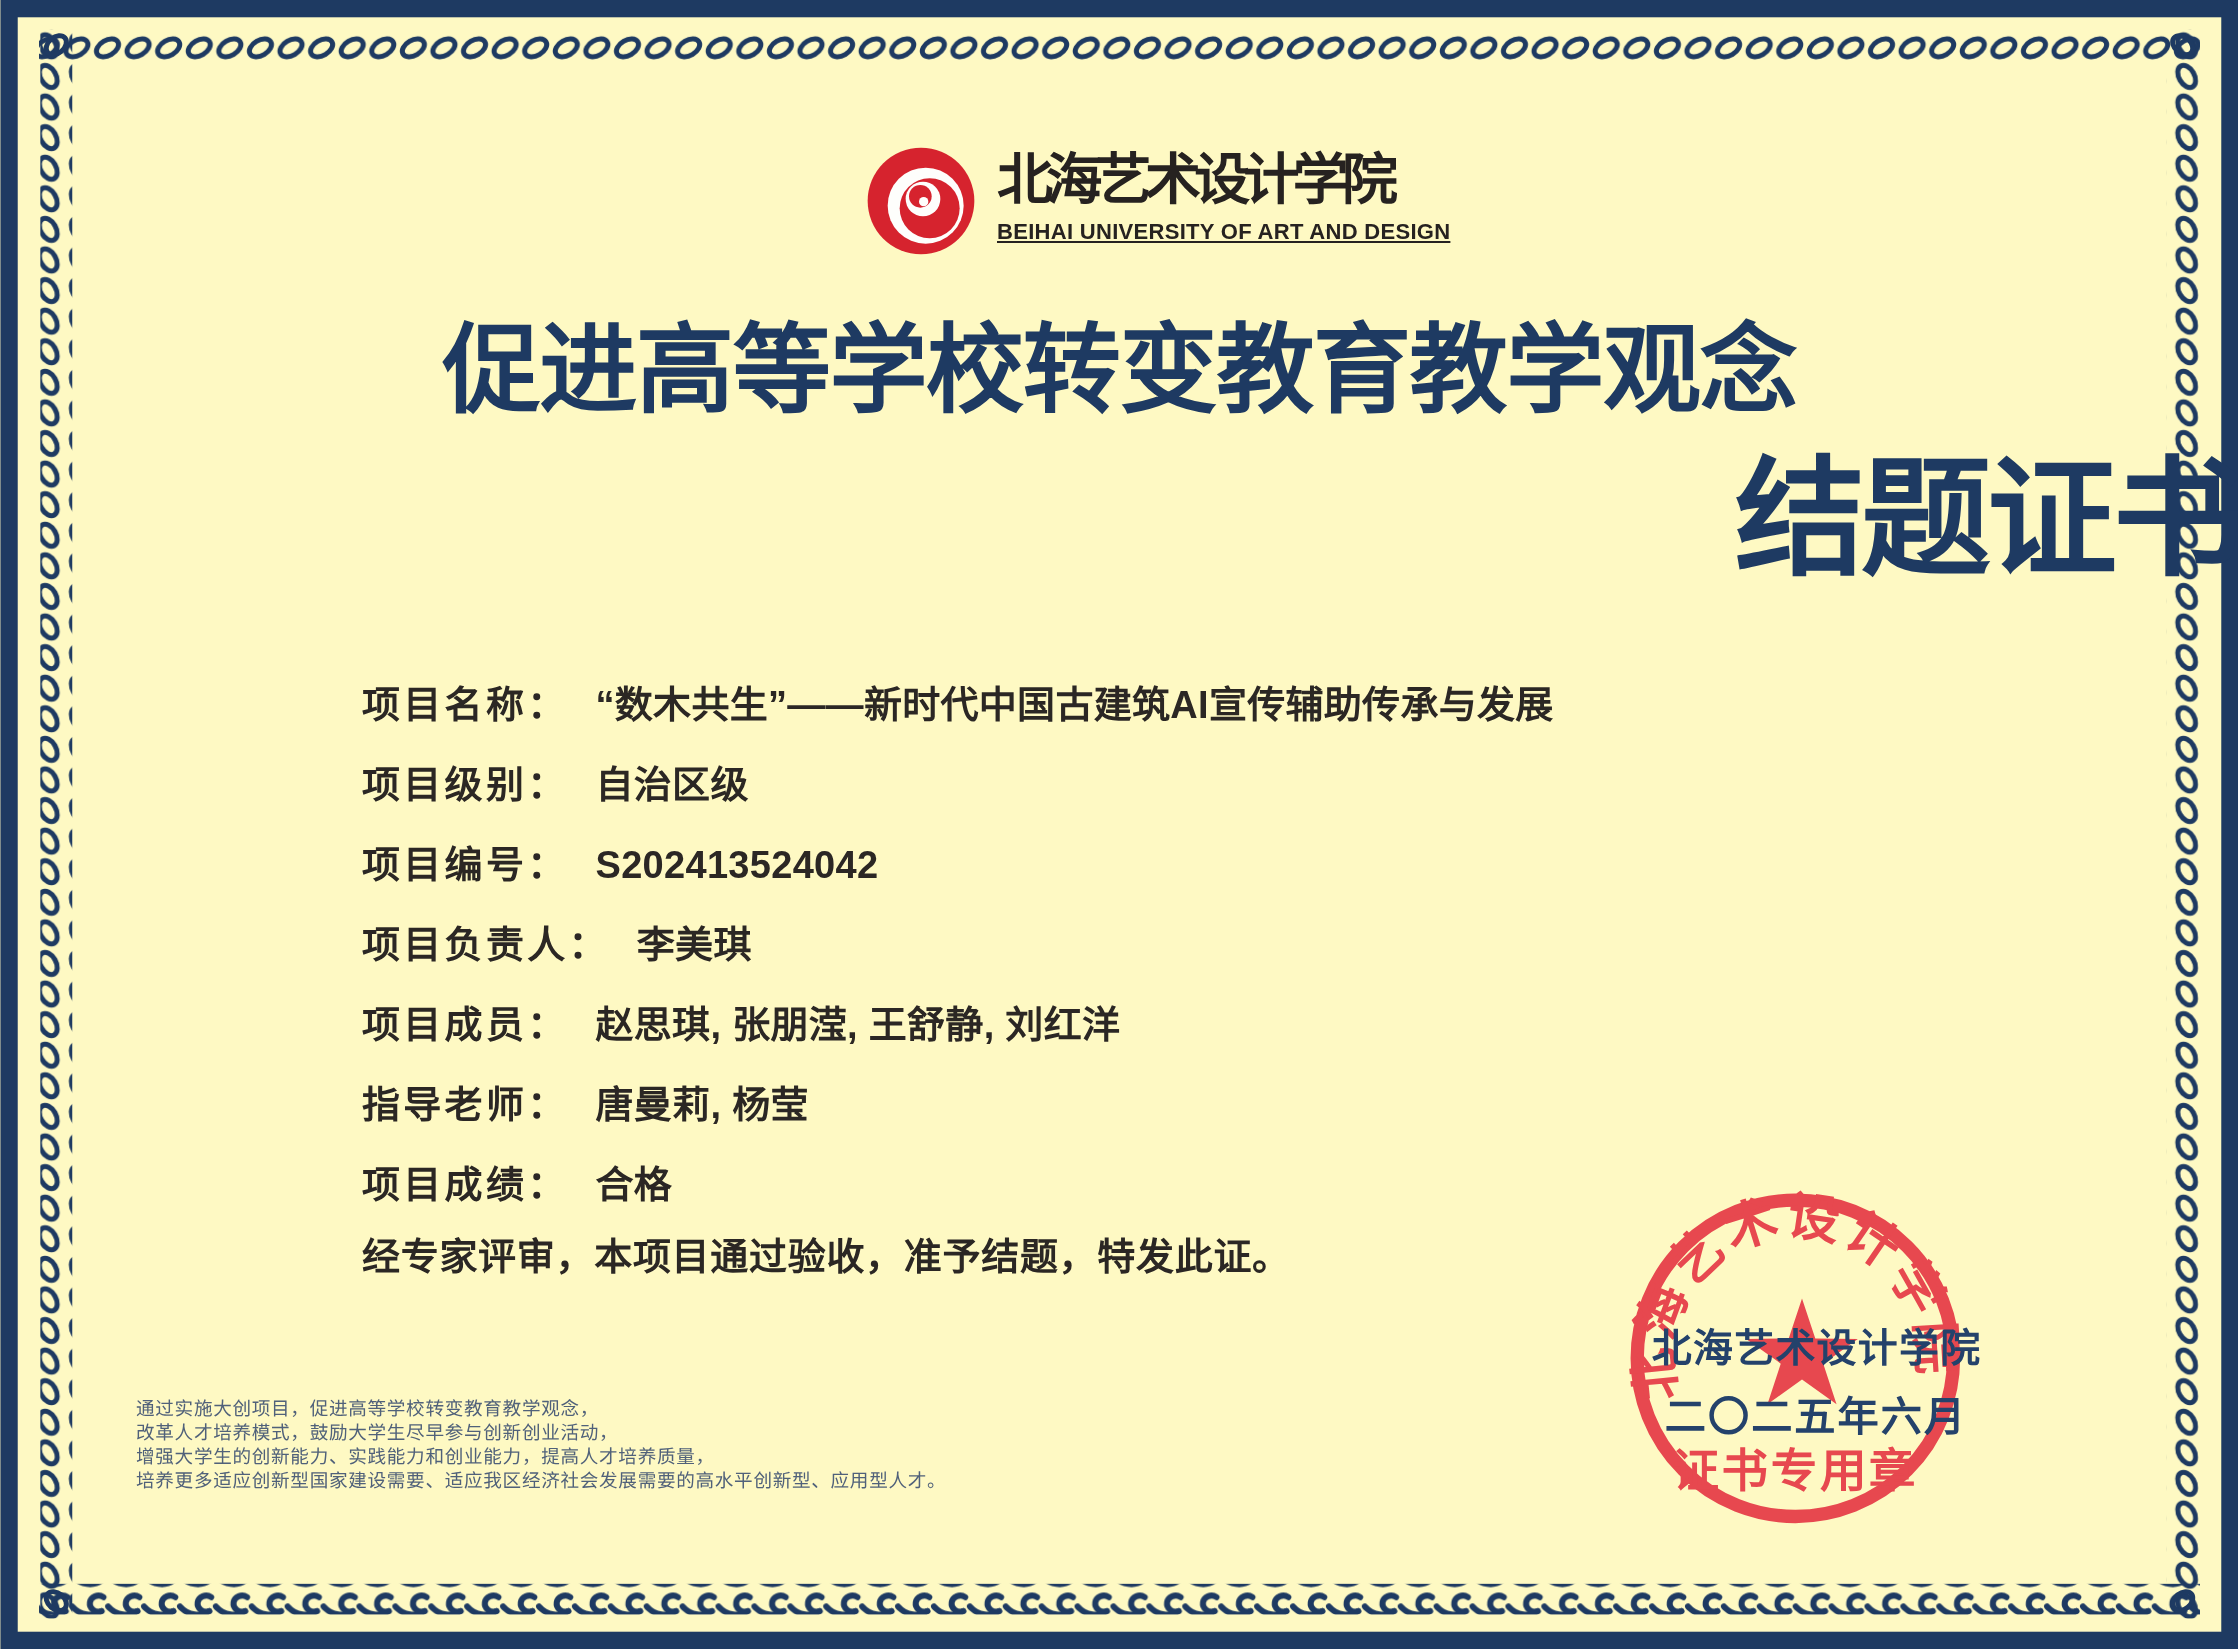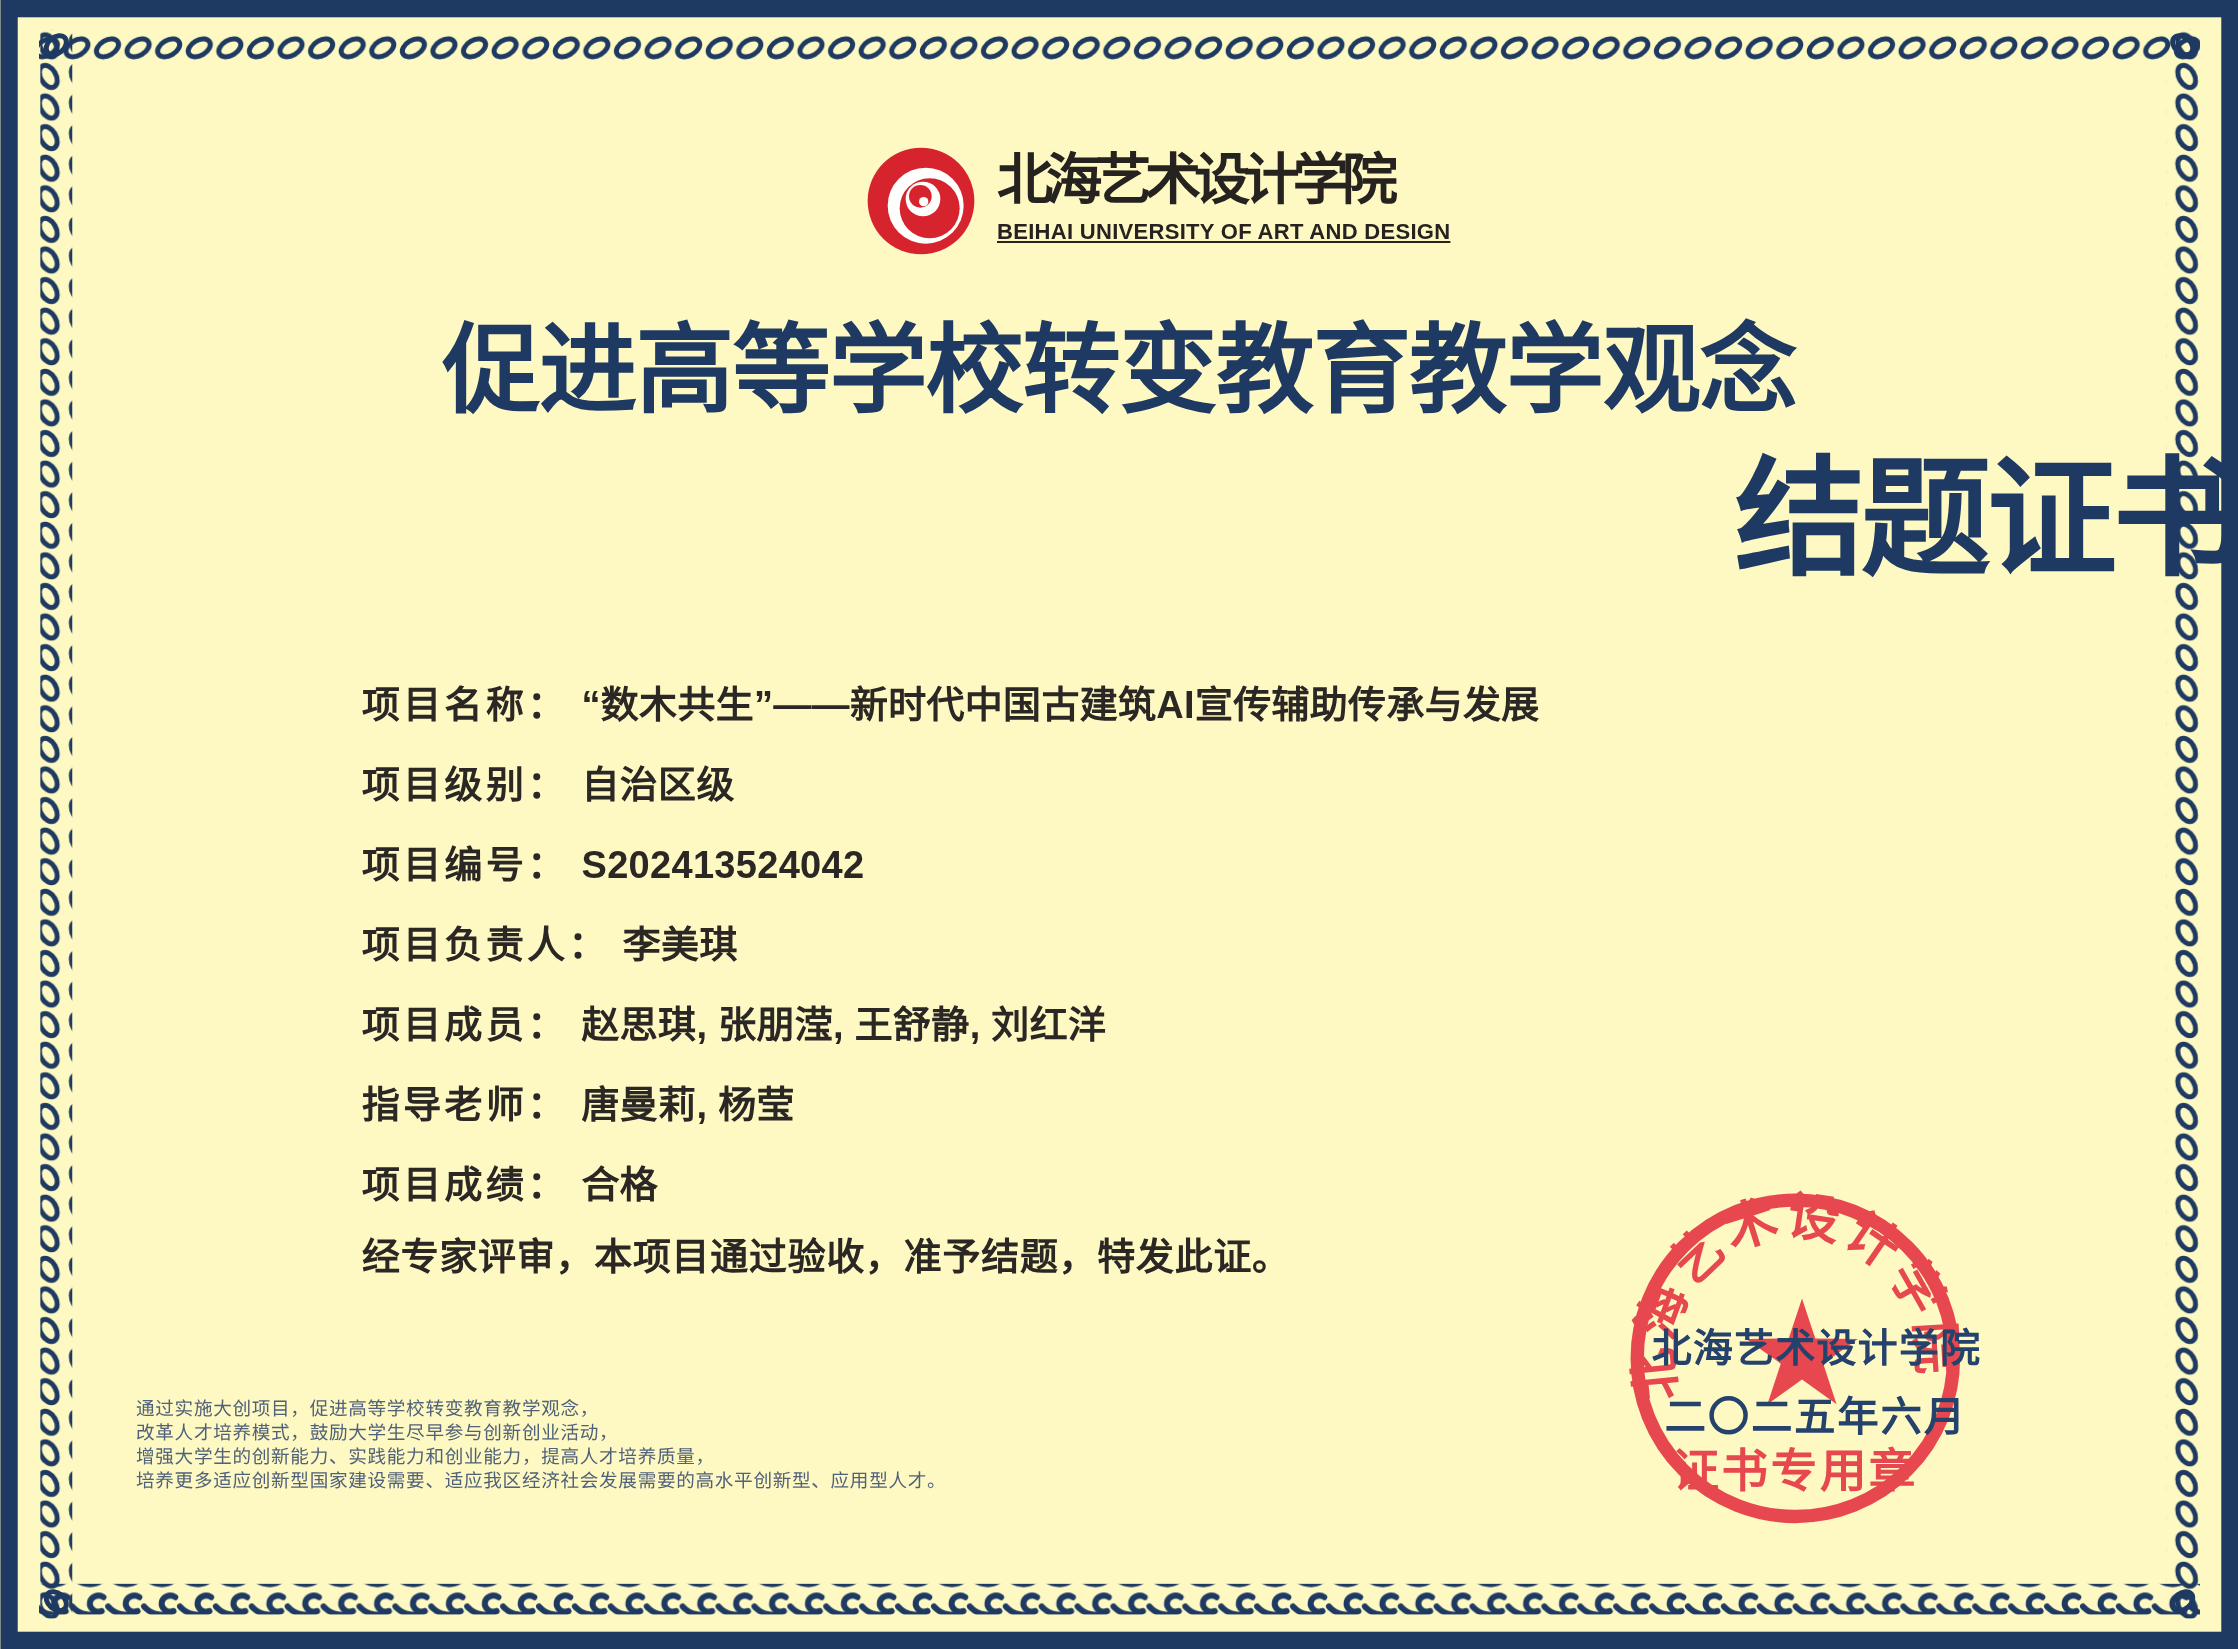--- a/index.html
+++ b/index.html
@@ -47,21 +47,21 @@
     left:0;width:100%;top:442px;text-align:right;
     font-family:"Liberation Serif", serif;
     font-weight:700;font-size:130px;line-height:1.2;
     letter-spacing:-4px;color:#1e3a62;white-space:nowrap;
   }
 
   
   .fields{left:362px;top:665px;color:#2b2724;}
   .row{font-size:38px;line-height:80px;font-weight:700;white-space:nowrap;}
   .row .label{letter-spacing:3.3px;margin-top:36px;}
-  .row .value{margin-left:13px;letter-spacing:0.3px;}
+  .row .value{margin-left:27px;letter-spacing:0.3px;}
   .statement{
     left:362px;top:1229px;font-size:38px;line-height:56px;
     font-weight:700;color:#2b2724;white-space:nowrap;letter-spacing:0.7px;
   }
 
   
   .footnote{
     left:136px;top:1397px;
     font-family:"Liberation Serif", serif;
     font-size:18.6px;line-height:24px;color:#50617a;

